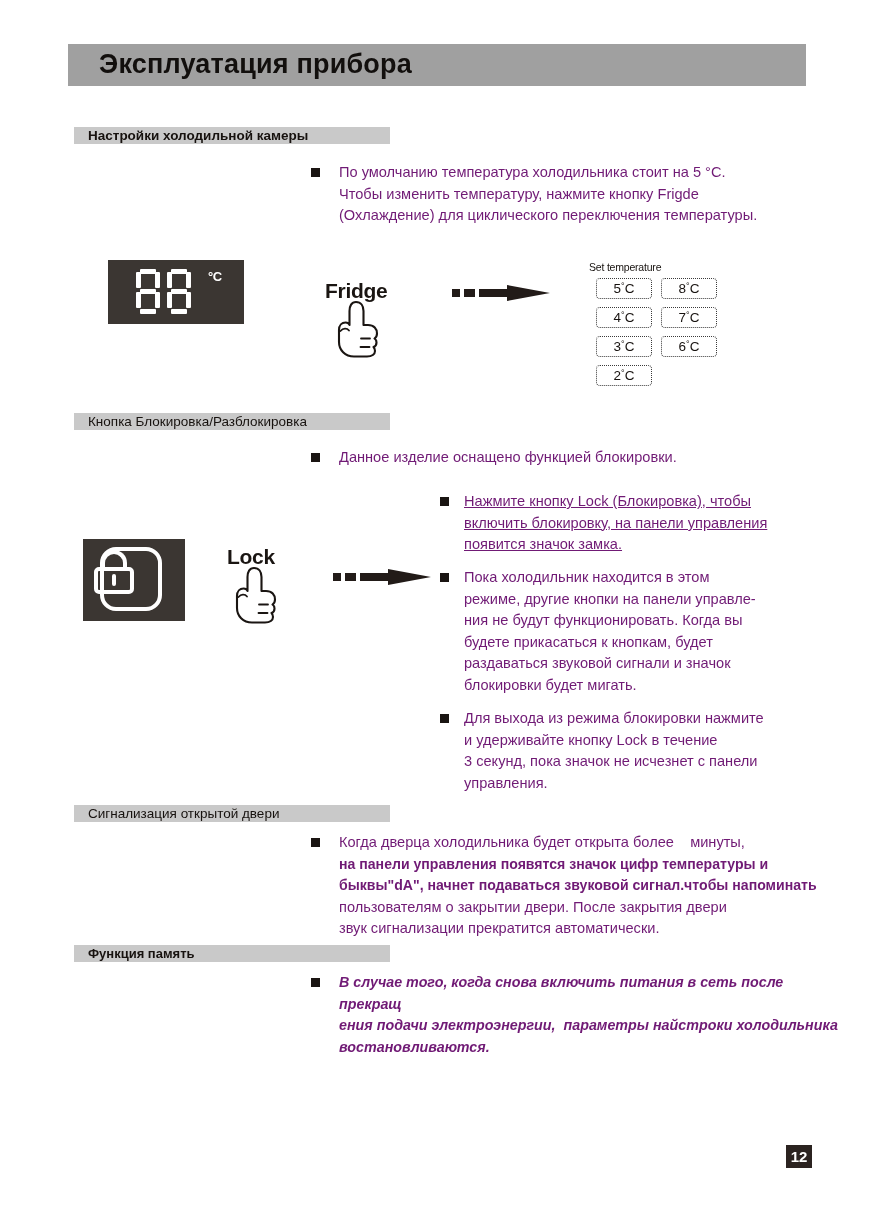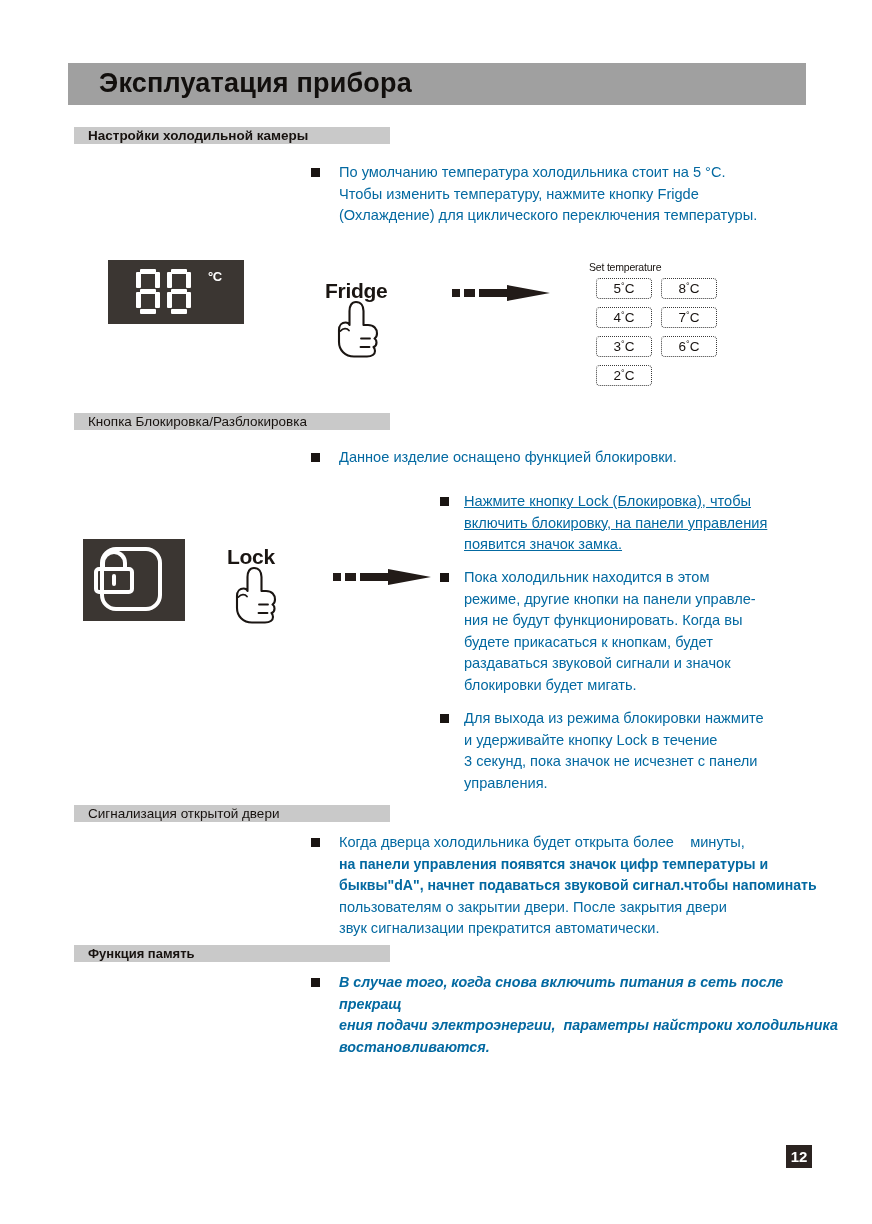--- a/index.html
+++ b/index.html
@@ -17,21 +17,21 @@
   }
   .page {
     position: absolute;
     inset: 0;
   }
 
   
   .title-bar {
     position: absolute;
     left: 68px;
-    top: 63px;
+    top: 44px;
     width: 738px;
     height: 42px;
     background: #a0a0a0;
     text-decoration: underline;
   }
   .title-bar .title-text {
     position: absolute;
     left: 31px;
     top: 50%;
     transform: translateY(-52%);
@@ -62,21 +62,21 @@
   .sec-head.bold .sec-text {
     font-weight: bold;
     font-size: 13px;
   }
 
   
   .para {
     position: absolute;
     font-size: 14.6px;
     line-height: 21.6px;
-    color: #0369a1;
+    color: #701a75;
   }
   .para.narrow { width: 370px; }
   .para .line  { white-space: pre-wrap; }
   .para.strong .line { font-weight: bold; font-size: 14.3px; font-style: italic; }
 
   .bullet {
     position: absolute;
     width: 9px;
     height: 9px;
     background: #1a1512;

